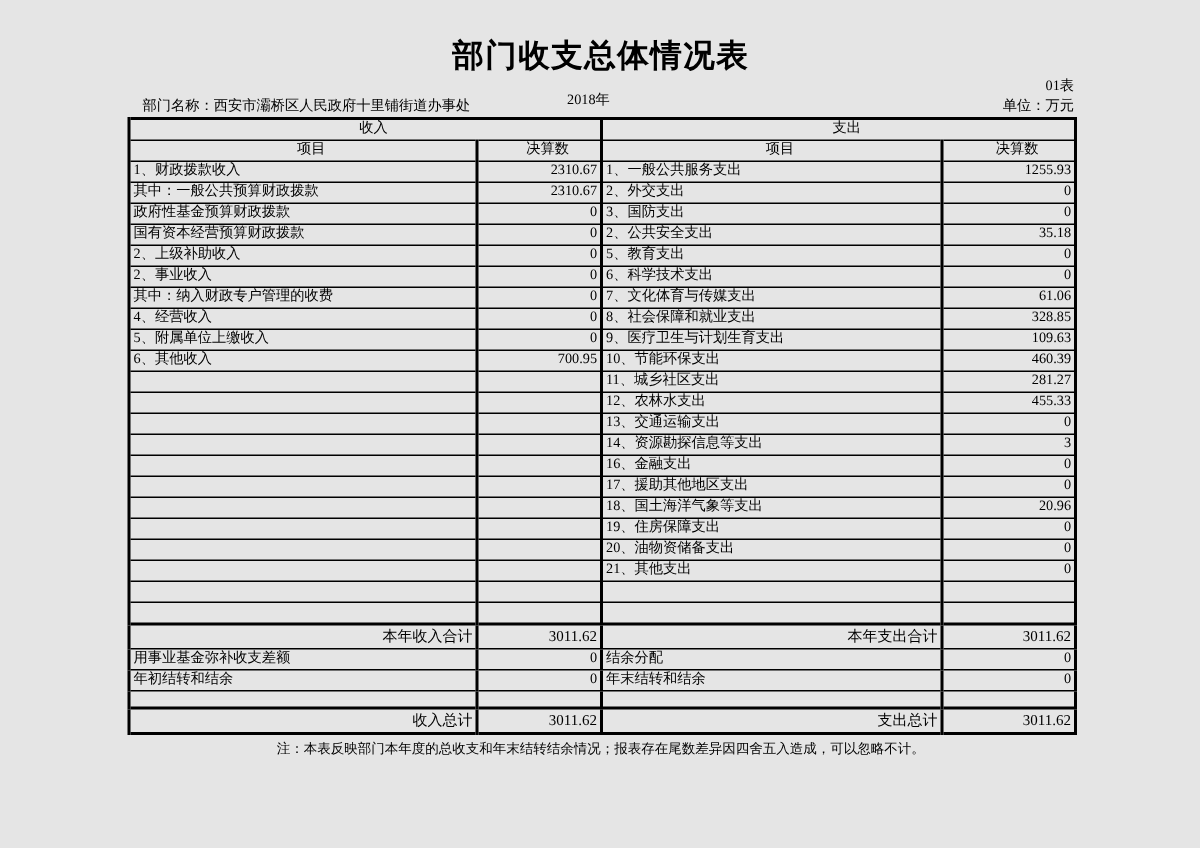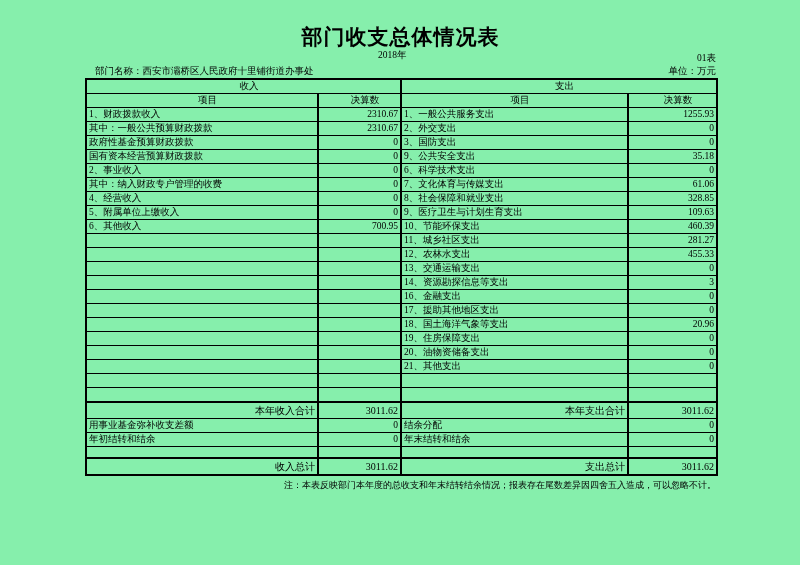--- a/index.html
+++ b/index.html
@@ -1,46 +1,46 @@
 <!DOCTYPE html>
 <html><head>
 <meta charset="utf-8">
 <style>
   html,body{margin:0;padding:0;background:#ffffff;}
   .page{
-    position:relative;width:800px;height:565px;background:#86efac;overflow:hidden;
+    position:relative;width:800px;height:565px;background:#e5e5e5;overflow:hidden;
     font-family:"Liberation Serif","DejaVu Serif",serif;color:#000;
   }
   .doc{position:absolute;left:85px;top:24px;width:631px;}
   .title{text-align:center;font-size:21px;font-weight:bold;letter-spacing:1px;line-height:26px;}
   .tableno{text-align:right;font-size:9.5px;line-height:11px;margin-top:3px;}
   .meta{position:relative;font-size:9.5px;line-height:13px;height:13px;margin-top:1px;}
   .meta .dept{position:absolute;left:10px;bottom:0;}
-  .meta .year{position:absolute;left:293px;bottom:16px;}
+  .meta .year{position:absolute;left:293px;bottom:4px;}
   .meta .unit{position:absolute;right:0;bottom:0;}
   table.budget{border-collapse:collapse;table-layout:fixed;width:631px;margin-top:0;border:2px solid #000;}
   table.budget th,table.budget td{
     border:1px solid #000;border-left-width:2px;border-right-width:2px;
     font-size:9.5px;font-weight:normal;height:13px;line-height:13px;
     padding:0 2px;overflow:hidden;white-space:nowrap;
   }
   table.budget th{text-align:center;padding-left:13px;}
   td.num{text-align:right;padding-right:3px;}
   td.ind0{padding-left:7px;}
   td.ind1{padding-left:17px;}
   td.ind2{padding-left:45px;}
   td.ind3{padding-left:31px;margin-left:38px;}
   td.ind4{padding-left:19px;}
   td.oind0{padding-left:11px;}
   td.oind1{padding-left:24px;}
   td.ctr{text-align:right;}
   .b{font-weight:bold;}
   tr.total td{height:15px;line-height:15px;border-top-width:2px;font-size:10px;}
   tr.spacer td{height:10px;line-height:10px;}
-  .footnote{font-size:9px;line-height:12px;margin-top:3px;text-align:right;}
+  .footnote{font-size:9px;line-height:12px;margin-top:3px;text-align:center;}
 </style>
 </head>
 <body>
 
 <div class="page">
   <div class="doc">
     <div class="title">部门收支总体情况表</div>
     <div class="tableno">01表</div>
     <div class="meta">
       <span class="dept">部门名称：西安市灞桥区人民政府十里铺街道办事处</span>
@@ -81,22 +81,28 @@
           </tr>
           <tr>
             <td class="ind2">政府性基金预算财政拨款</td>
             <td class="num">0</td>
             <td class="oind0">3、国防支出</td>
             <td class="num">0</td>
           </tr>
           <tr>
             <td class="ind2">国有资本经营预算财政拨款</td>
             <td class="num">0</td>
-            <td class="oind0">9、公共安全支出</td>
+            <td class="oind0">2、公共安全支出</td>
             <td class="num">35.18</td>
+          </tr>
+          <tr>
+            <td class="ind0">2、上级补助收入</td>
+            <td class="num">0</td>
+            <td class="oind0">5、教育支出</td>
+            <td class="num">0</td>
           </tr>
           <tr>
             <td class="ind0">2、事业收入</td>
             <td class="num">0</td>
             <td class="oind0">6、科学技术支出</td>
             <td class="num">0</td>
           </tr>
           <tr>
             <td class="ind3">其中：纳入财政专户管理的收费</td>
             <td class="num">0</td>

